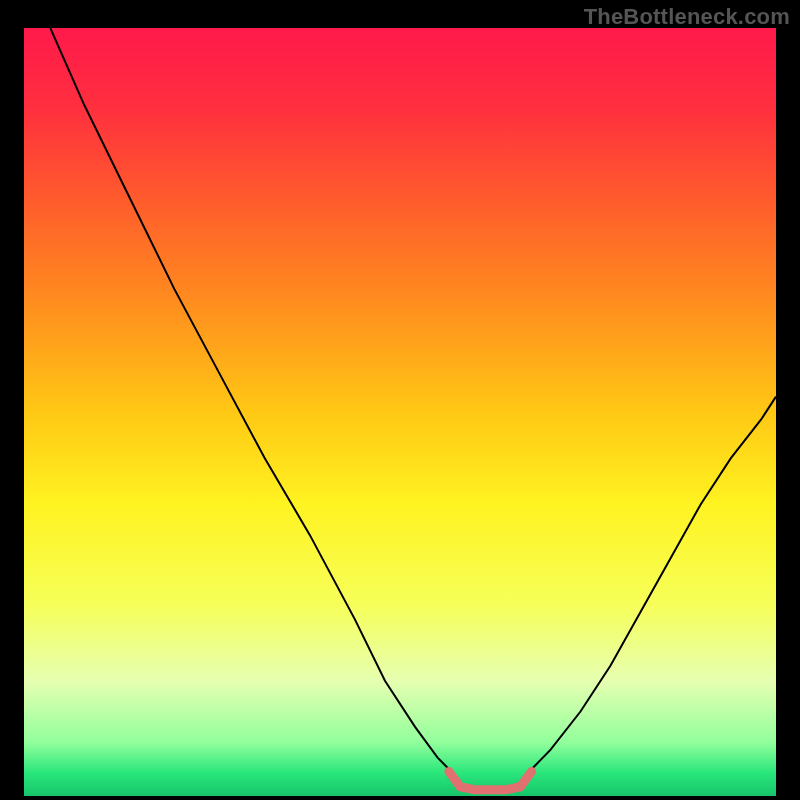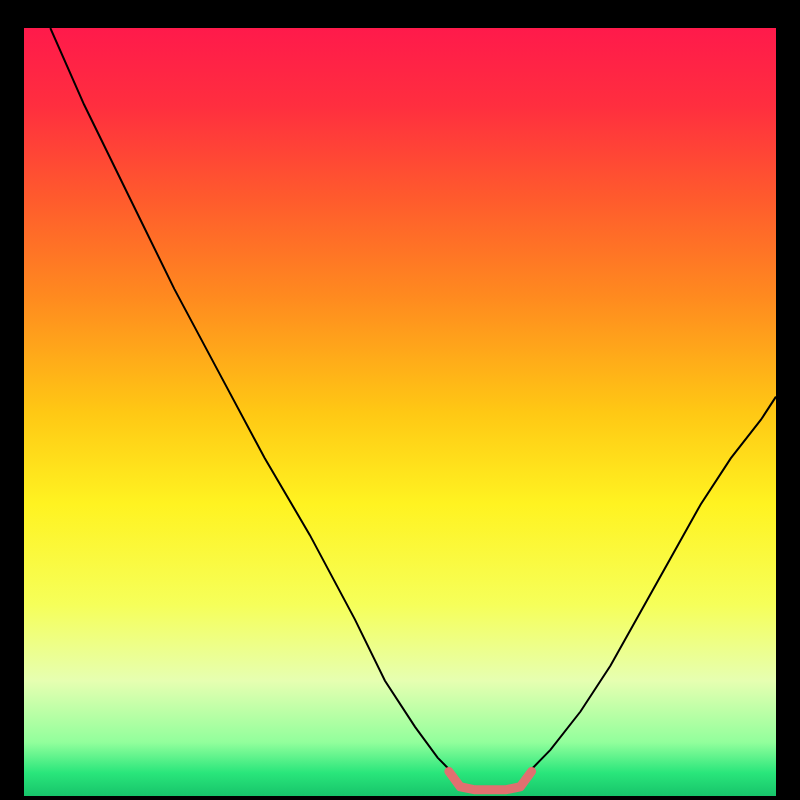--- a/index.html
+++ b/index.html
@@ -35,20 +35,21 @@
     height: 768px;
   }
   svg {
     display: block;
   }
 </style>
 </head>
 <body>
 
 <div class="stage">
+  <div class="watermark">TheBottleneck.com</div>
 
   <div class="plot">
     <svg id="chart-svg" width="752" height="768" viewBox="0 0 752 768" preserveAspectRatio="none">
       <defs>
         <linearGradient id="bg-grad" x1="0" y1="0" x2="0" y2="1">
             <stop offset="0%" stop-color="#ff1a4b"></stop>
             <stop offset="10%" stop-color="#ff2e3f"></stop>
             <stop offset="22%" stop-color="#ff5a2d"></stop>
             <stop offset="35%" stop-color="#ff8a1f"></stop>
             <stop offset="50%" stop-color="#ffc814"></stop>

